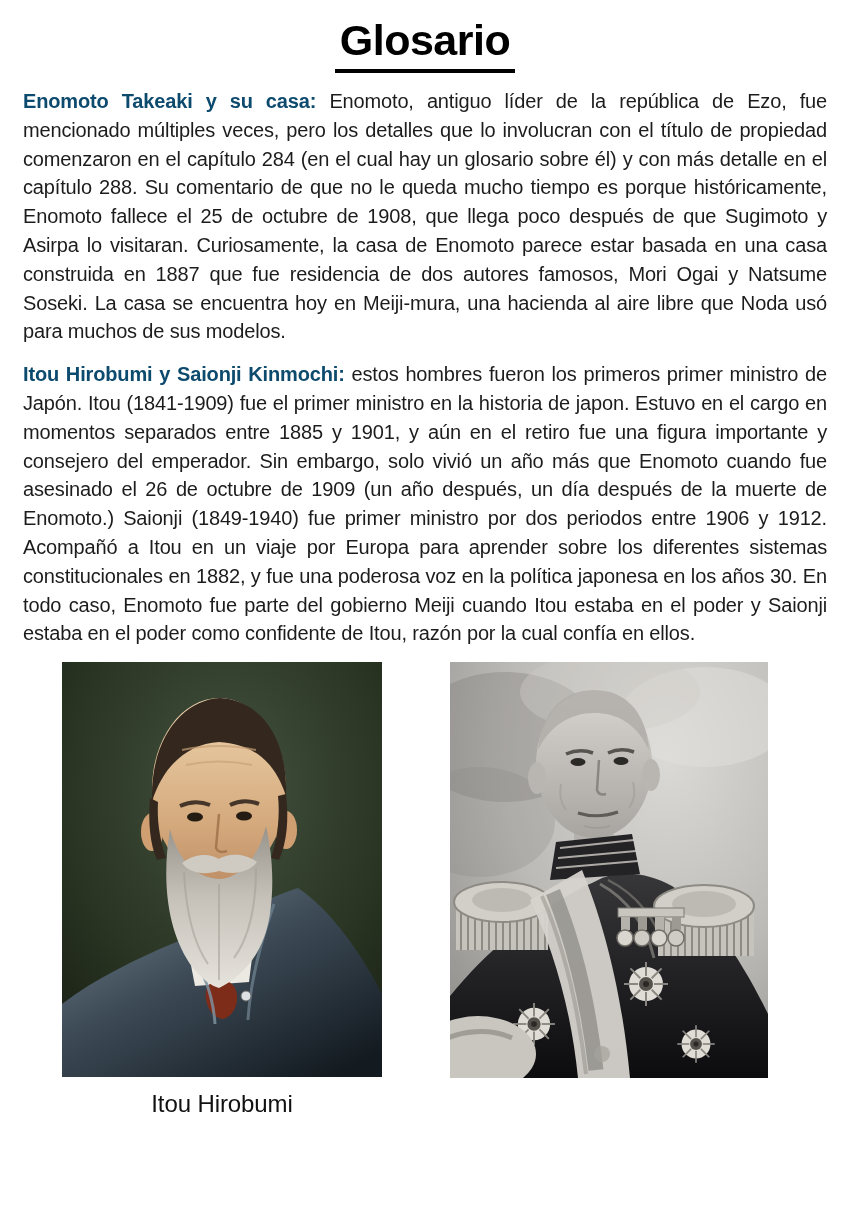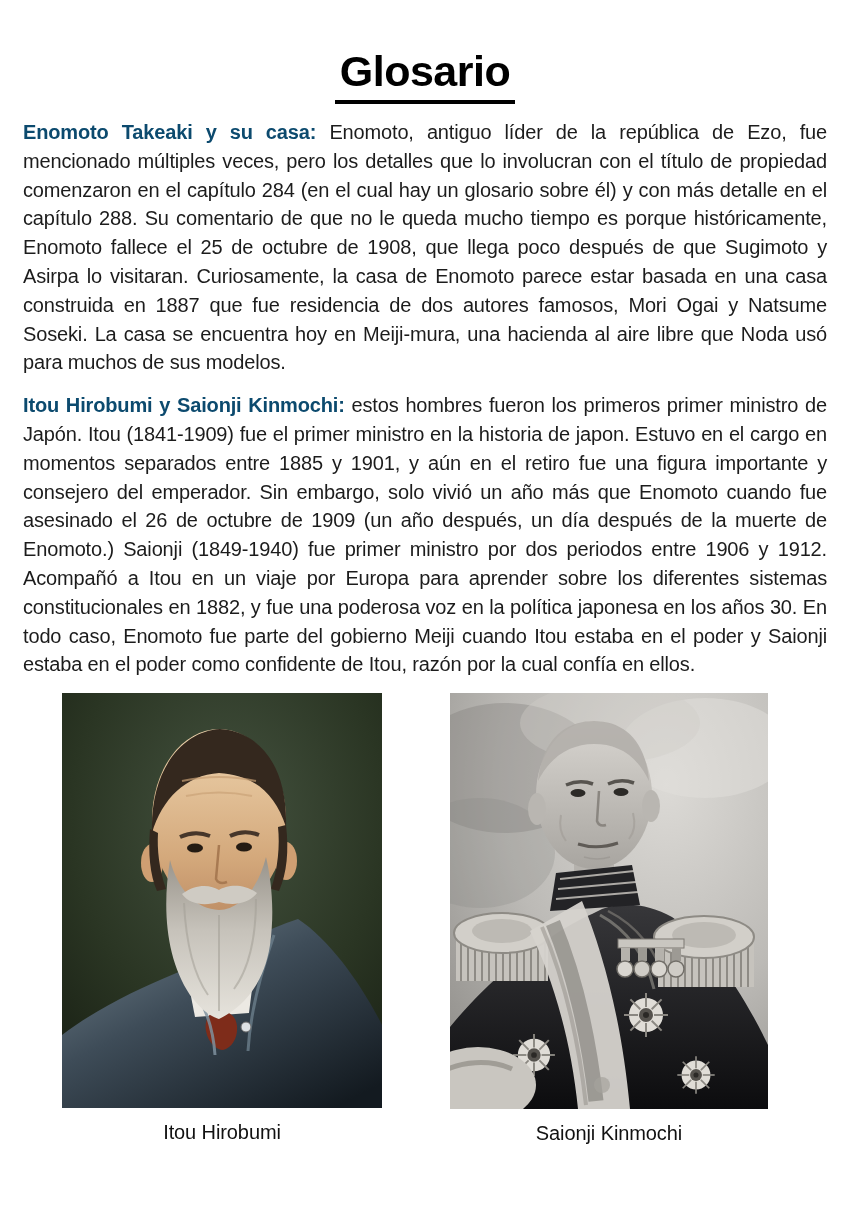--- a/index.html
+++ b/index.html
@@ -1,41 +1,41 @@
 <!DOCTYPE html>
 <html lang="es"><head>
 <meta charset="utf-8">
 <style>
   html, body { margin: 0; padding: 0; background: #ffffff; }
   .page {
     width: 850px; height: 1207px; background: #ffffff;
     font-family: "Liberation Sans", sans-serif;
     color: #1c1c1c; overflow: hidden; position: relative;
   }
-  .title-wrap { text-align: center; padding-top: 50px; }
+  .title-wrap { text-align: center; padding-top: 19px; }
   .title {
     display: inline-block; margin: 0;
     font-size: 43px; line-height: 1; font-weight: 700; color: #000000;
     border-bottom: 4px solid #000000; padding: 0 5px 7px 5px;
     letter-spacing: -0.5px;
   }
   .text-col { margin: 14px 23px 0 23px; }
   .entry {
     font-size: 20px; line-height: 28.8px; text-align: justify;
     margin: 0 0 14px 0; letter-spacing: -0.15px; color: #1c1c1c;
   }
   .entry .term { font-weight: 700; color: #0c4a6e; }
   .figures { display: flex; margin: 10px 0 0 62px; gap: 68px; align-items: flex-start; }
   figure { margin: 0; width: 320px; }
   figure.fig-right { width: 318px; }
   .photo { width: 320px; height: 415px; overflow: hidden; background: #222; }
   figure.fig-right .photo { width: 318px; height: 416px; }
   .photo svg { display: block; width: 100%; height: 100%; }
   figcaption {
-    text-align: center; font-size: 20px; margin-top: 13px;
+    text-align: center; font-size: 24px; margin-top: 13px;
     color: #111111; letter-spacing: -0.1px;
   }
 </style>
 </head>
 <body>
 
 <div class="page">
 
   <div class="title-wrap">
     <h1 class="title">Glosario</h1>
@@ -185,17 +185,16 @@
           <rect x="222" y="255" width="9" height="13" fill="#9d9a94"></rect>
           <circle cx="226" cy="276" r="8" fill="#cfccc6" stroke="#716e68" stroke-width="1.5"></circle>
           <use href="#p2sb" transform="translate(196,322)"></use>
           <use href="#p2sb" transform="translate(246,382) scale(0.85)"></use>
           <use href="#p2sb" transform="translate(84,362) scale(0.95)"></use>
           <ellipse cx="28" cy="392" rx="58" ry="38" fill="#c9c6c0"></ellipse>
           <path d="M-10 380 C10 368 40 366 62 376" stroke="#8e8b85" stroke-width="5" fill="none" opacity="0.7"></path>
           <circle cx="152" cy="392" r="8" fill="#a5a29c" opacity="0.7"></circle>
         </svg>
       </div>
-      <figcaption>Saionji Kinmochi</figcaption>
     </figure>
 
   </div>
 </div>
 
 </body></html>

